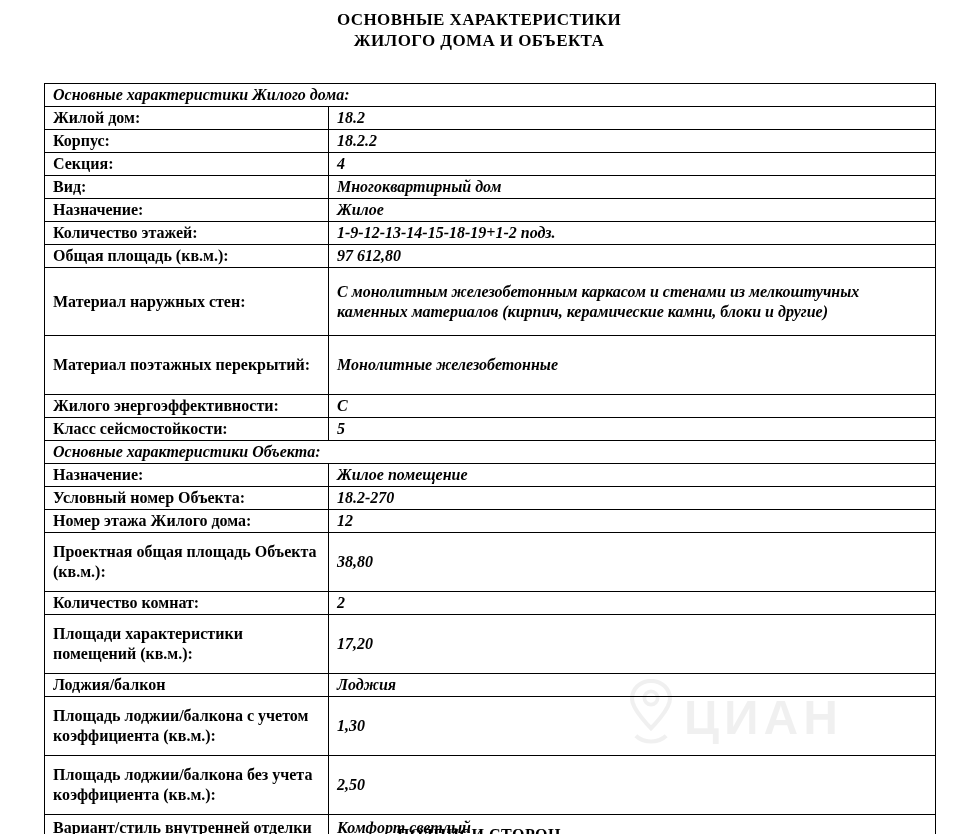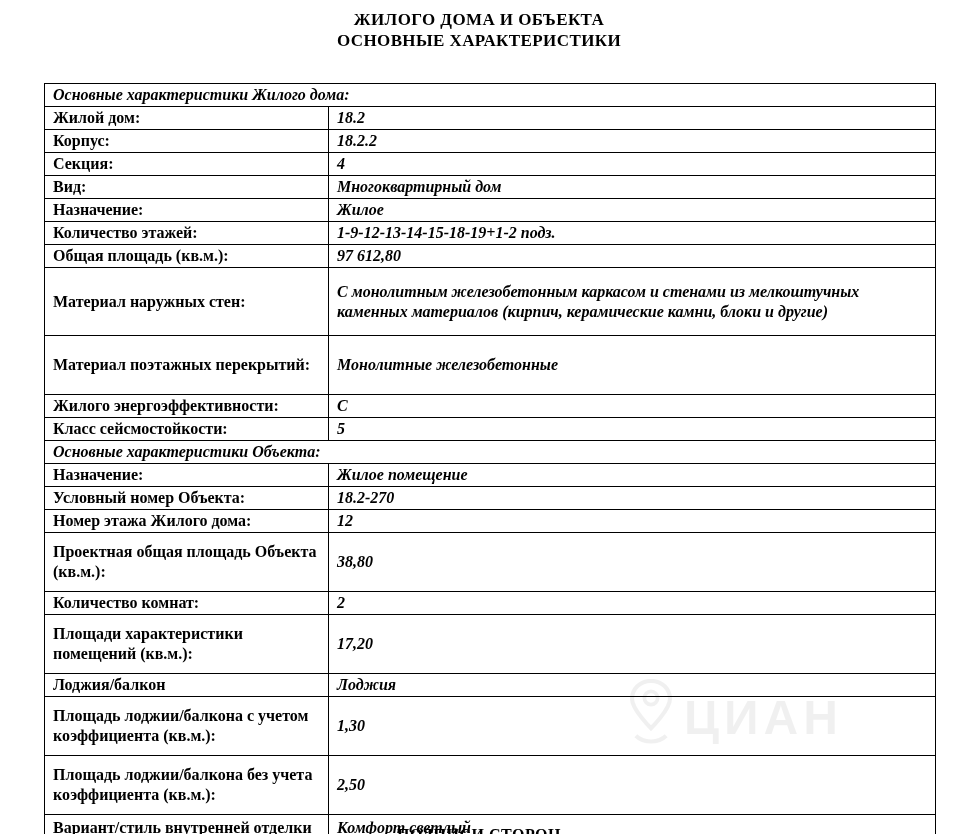--- a/index.html
+++ b/index.html
@@ -47,22 +47,22 @@
   .wm-text { font-size:48px; font-weight:bold; letter-spacing:5px; color:#000; }
   .footer-partial {
     position:absolute; top:826px; left:0; width:100%;
     text-align:center; font-weight:bold; font-size:16px; letter-spacing:0.5px;
   }
 </style>
 </head>
 <body>
 
 <div class="doc-title">
+  <div>ОСНОВНЫЕ ХАРАКТЕРИСТИКИ</div>
   <div>ЖИЛОГО ДОМА И ОБЪЕКТА</div>
-  <div>ОСНОВНЫЕ ХАРАКТЕРИСТИКИ</div>
 </div>
 
 <table class="chars">
   <colgroup>
       <col class="c1">
       <col>
     </colgroup>
   <tbody>
     <tr class="h22 section">
       <td colspan="2">Основные характеристики Жилого дома:</td>

